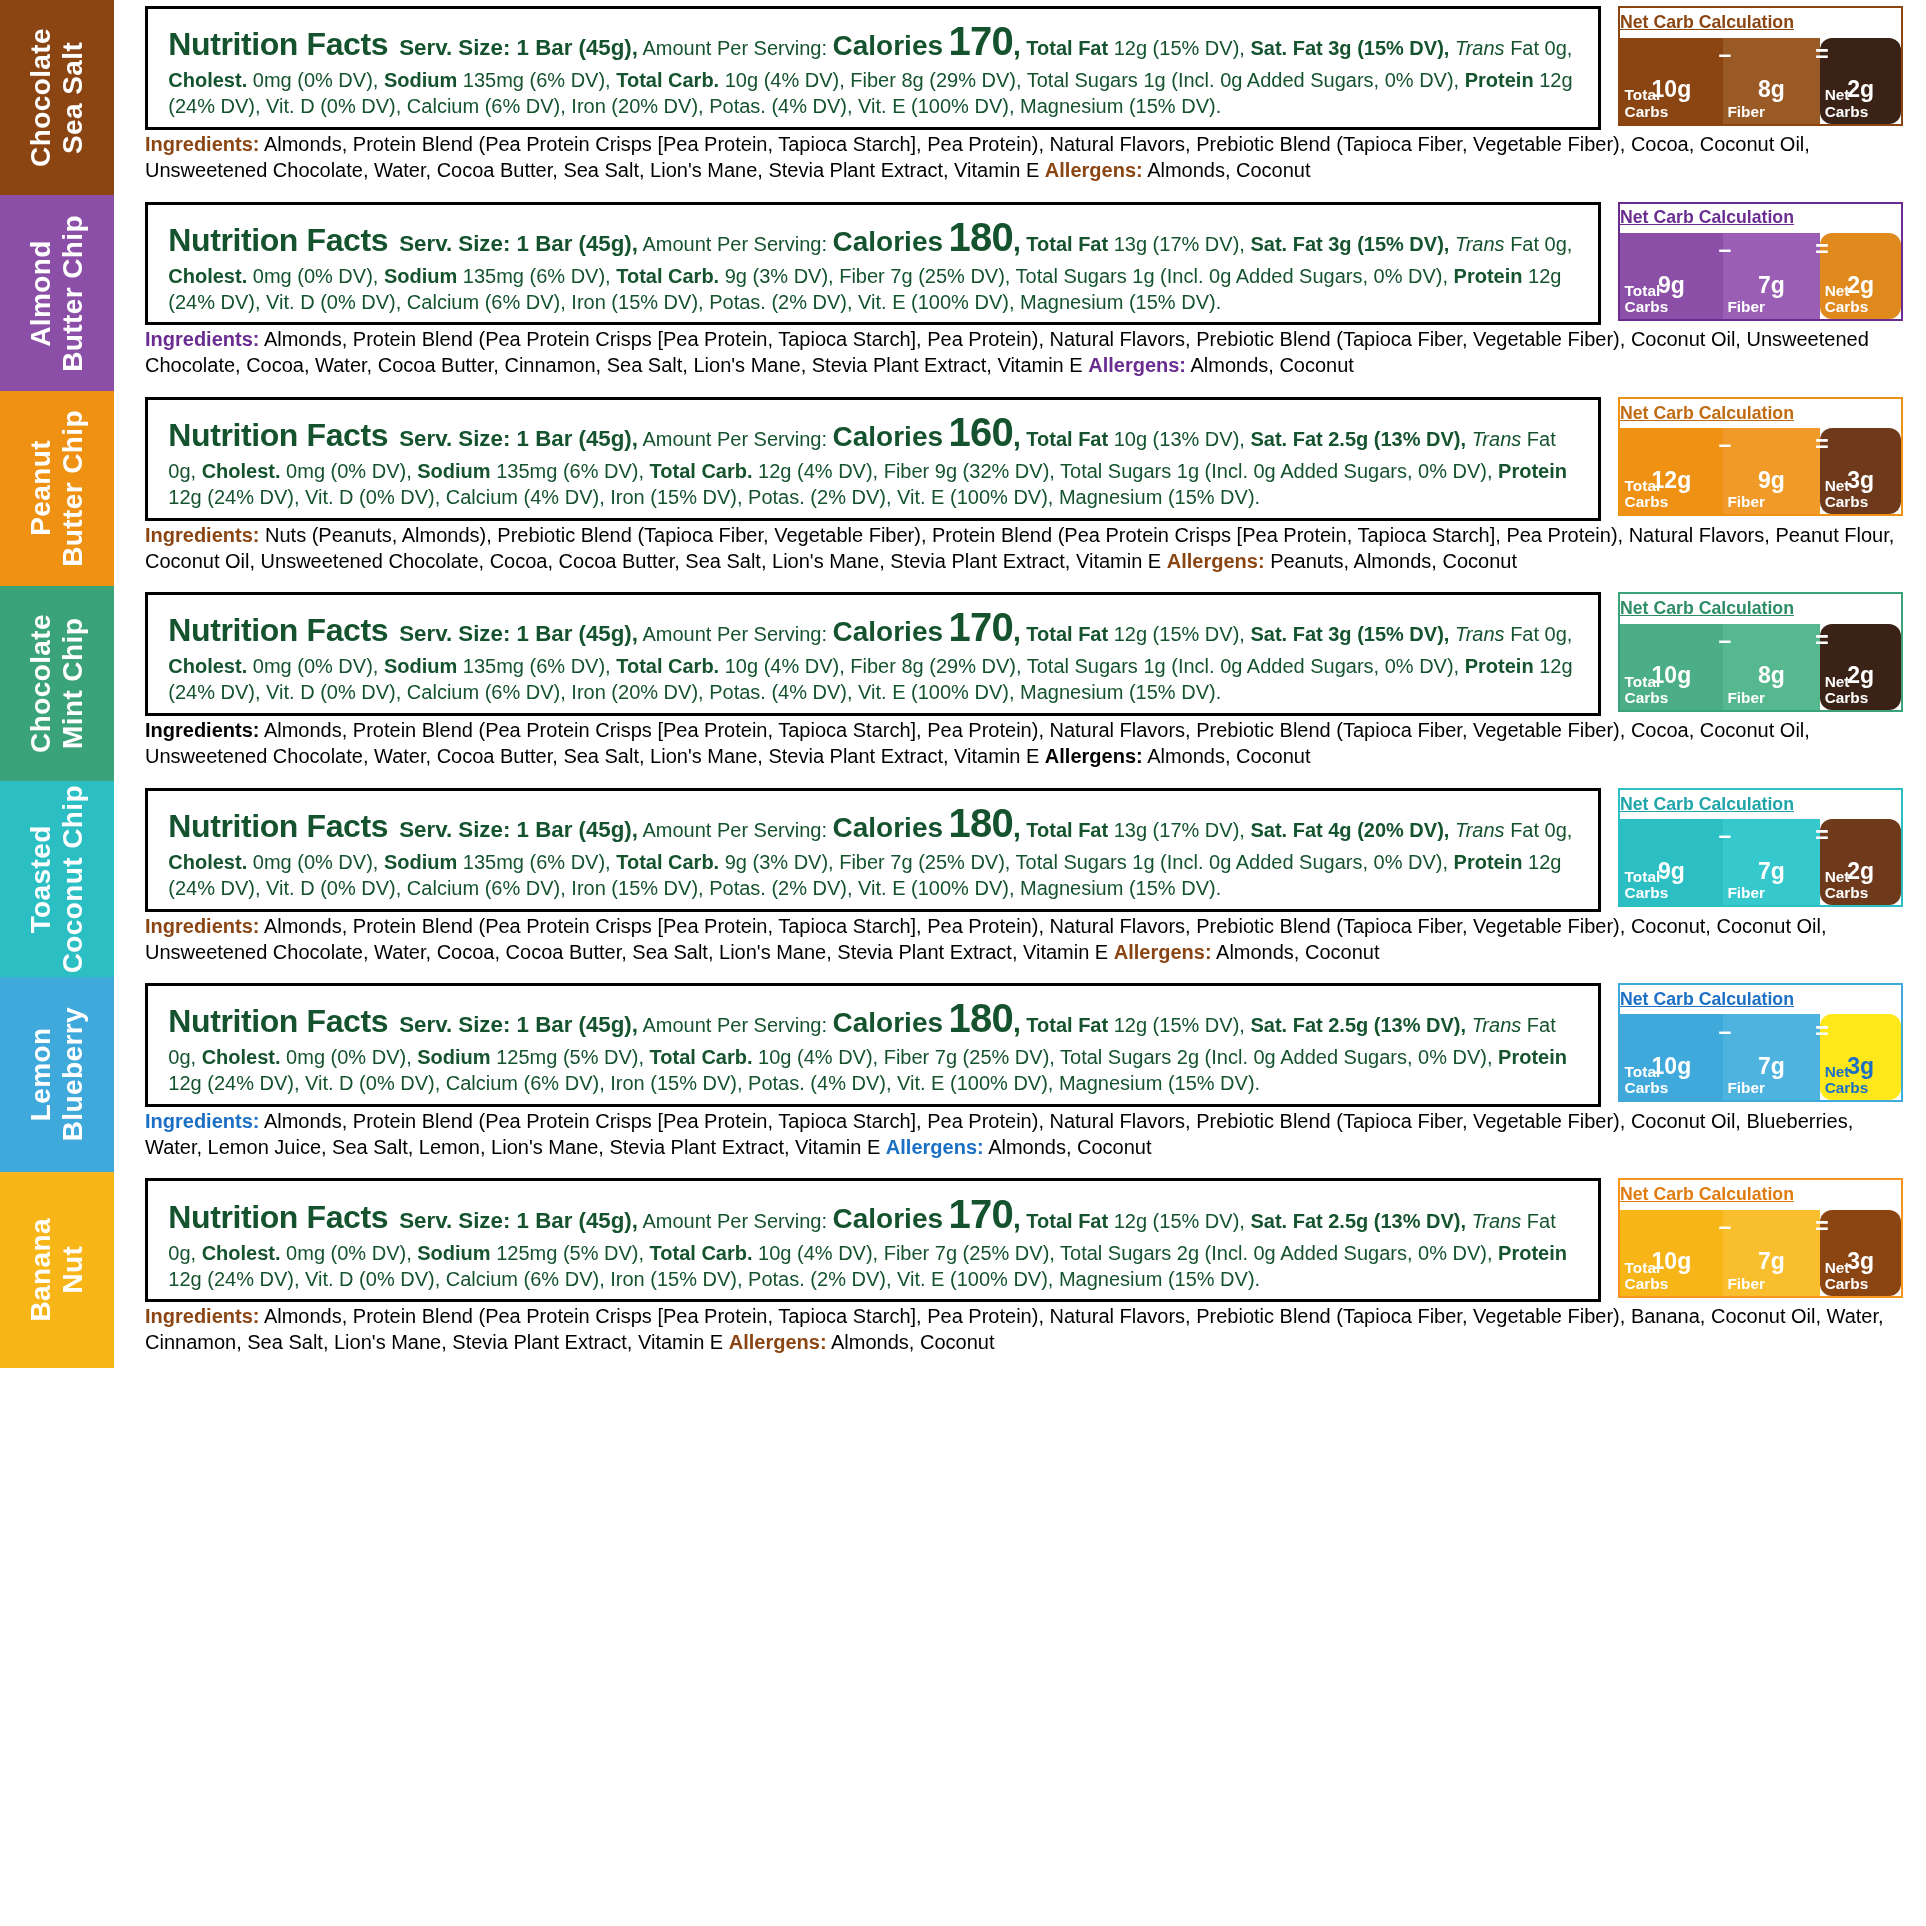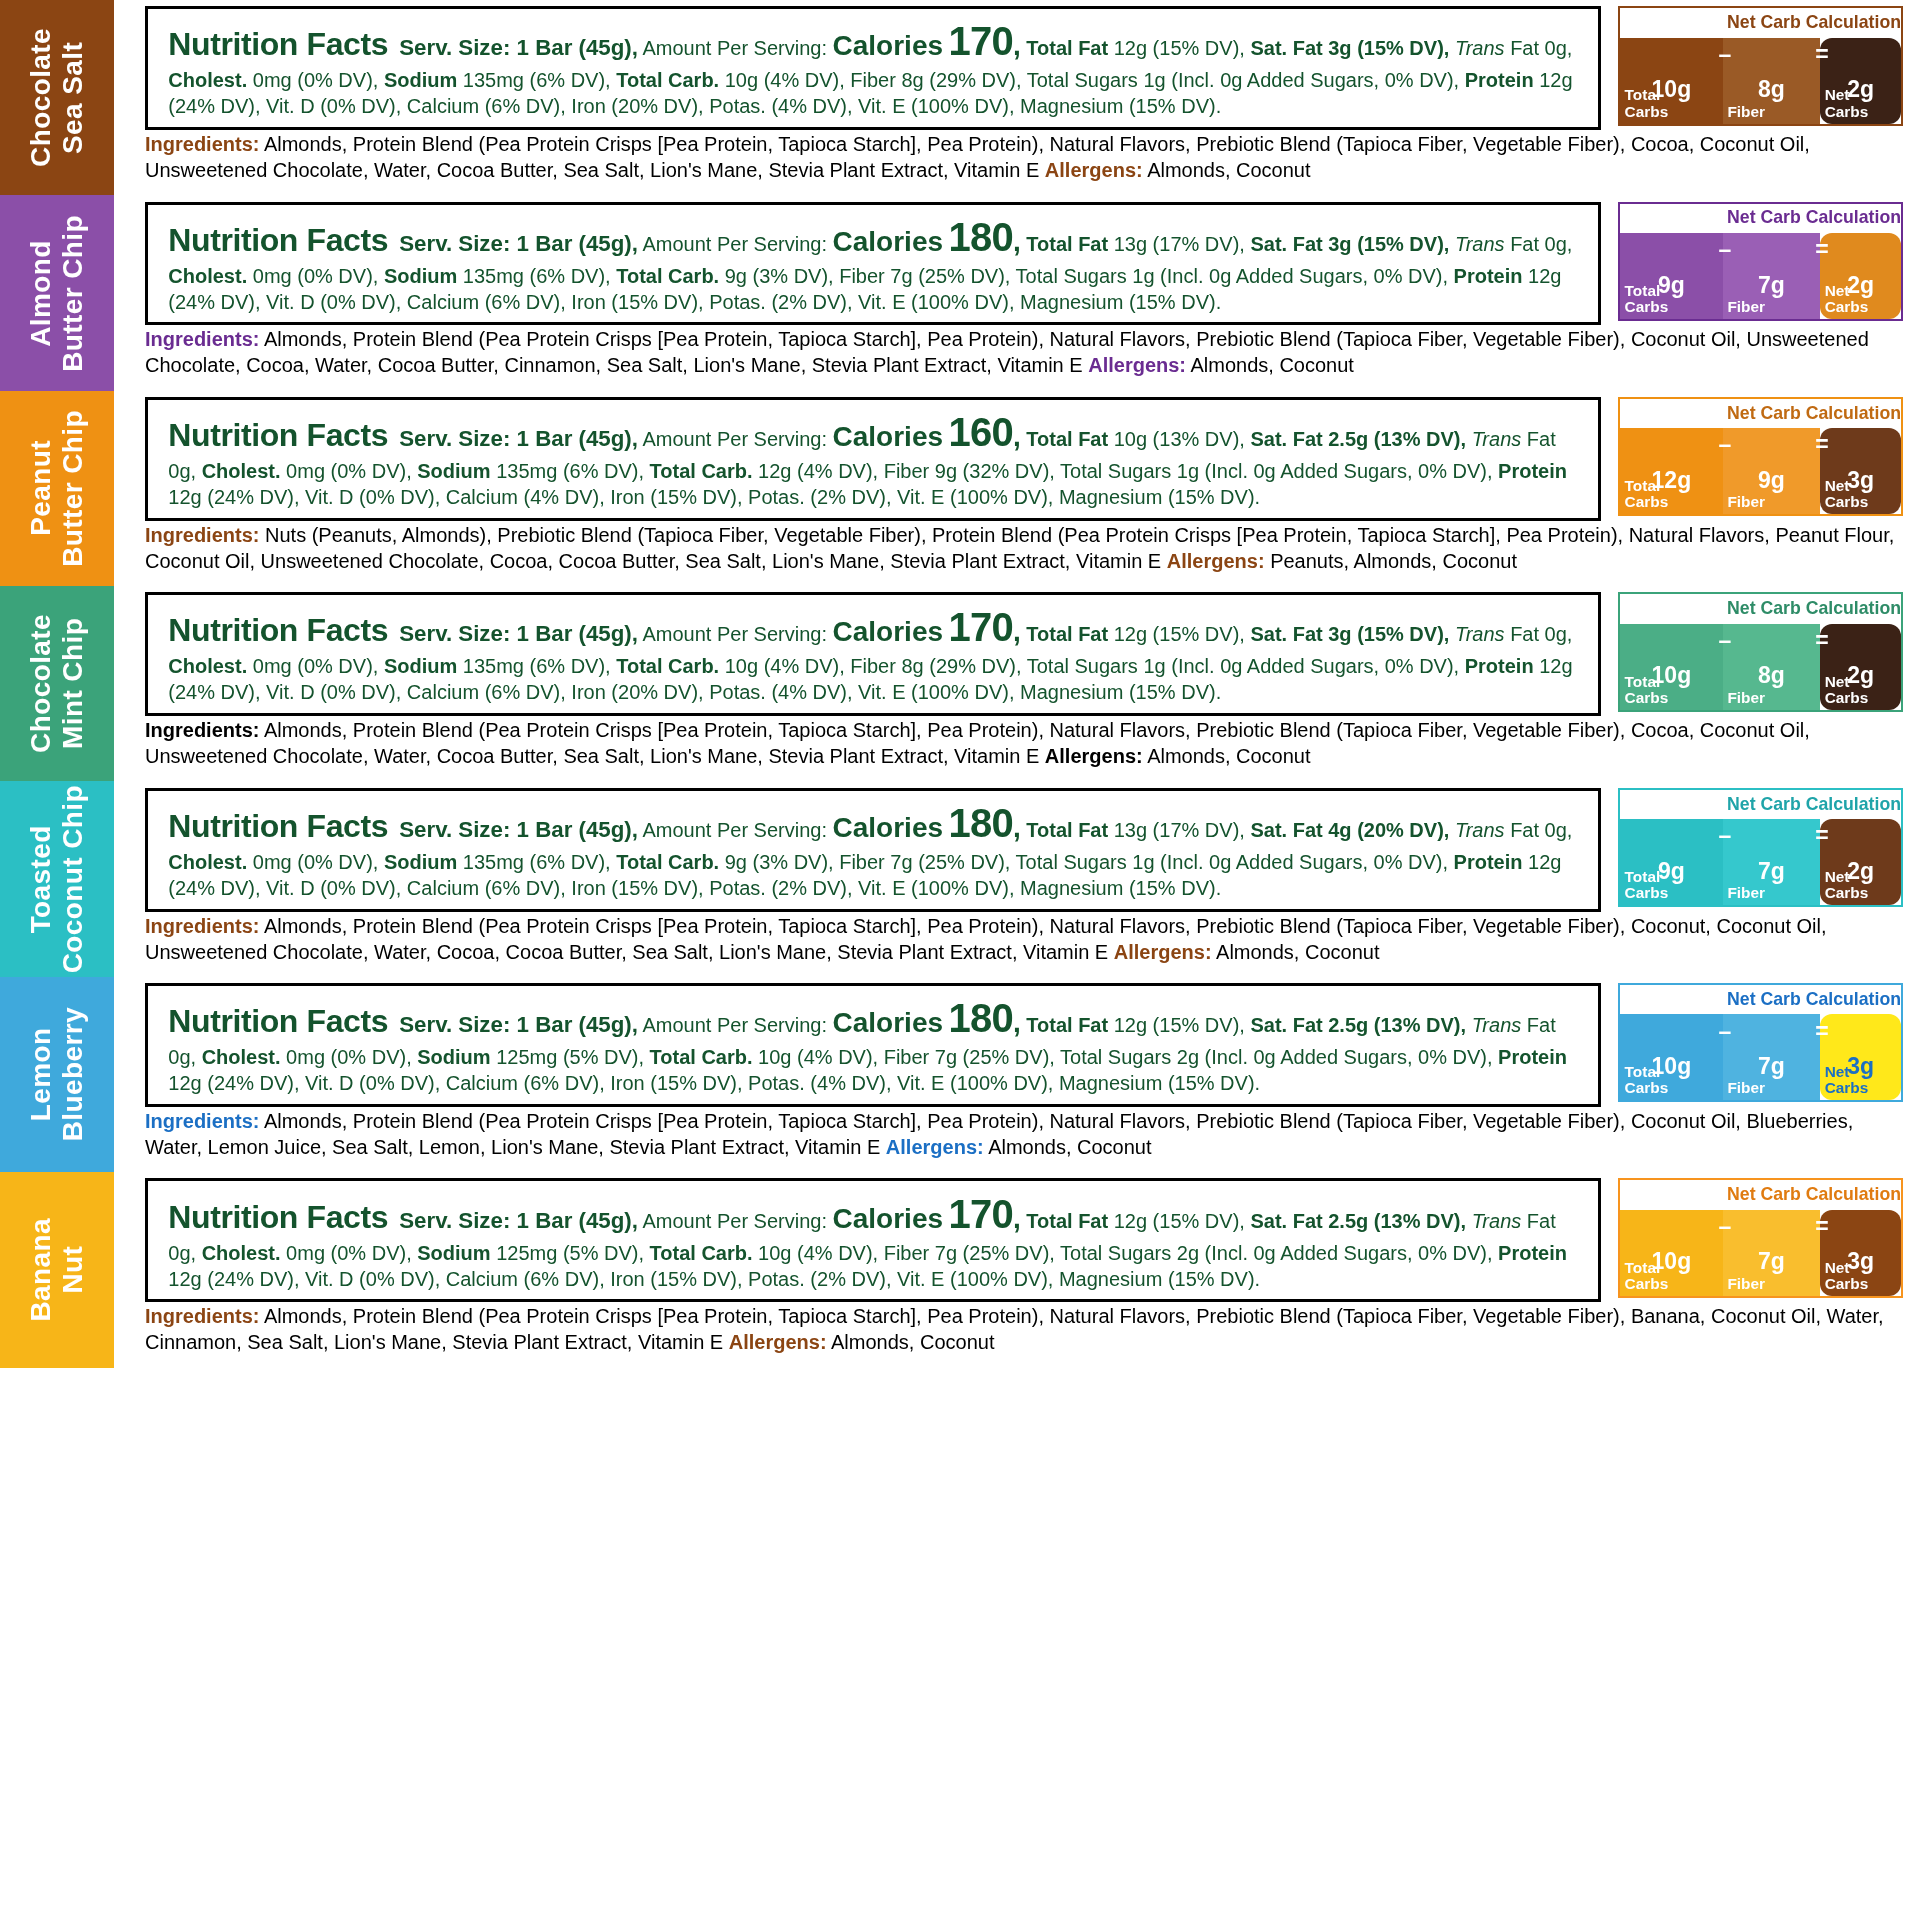--- a/index.html
+++ b/index.html
@@ -71,25 +71,26 @@
   .nf-cal-num { font-weight: bold; font-size: 40px; letter-spacing: -0.8px; }
   .nf-serv { font-weight: bold; font-size: 22.3px; }
 
   .netcarb {
     width: 285px;
     min-width: 285px;
     border: 2.3px solid #000;
     background: #fff;
   }
   .netcarb-title {
-    text-align: right;
+    text-align: left;
     font-weight: bold;
     font-size: 17.7px;
     padding: 3.9px 0 4.6px 0;
     background: #ffffff;
+    text-decoration: underline;
   }
   .netcarb-cells {
     display: flex;
     height: 86px;
   }
   .nc-cell {
     flex: 1;
     color: #ffffff;
     position: relative;
     padding: 4.6px 3.1px 3.1px 3.1px;

